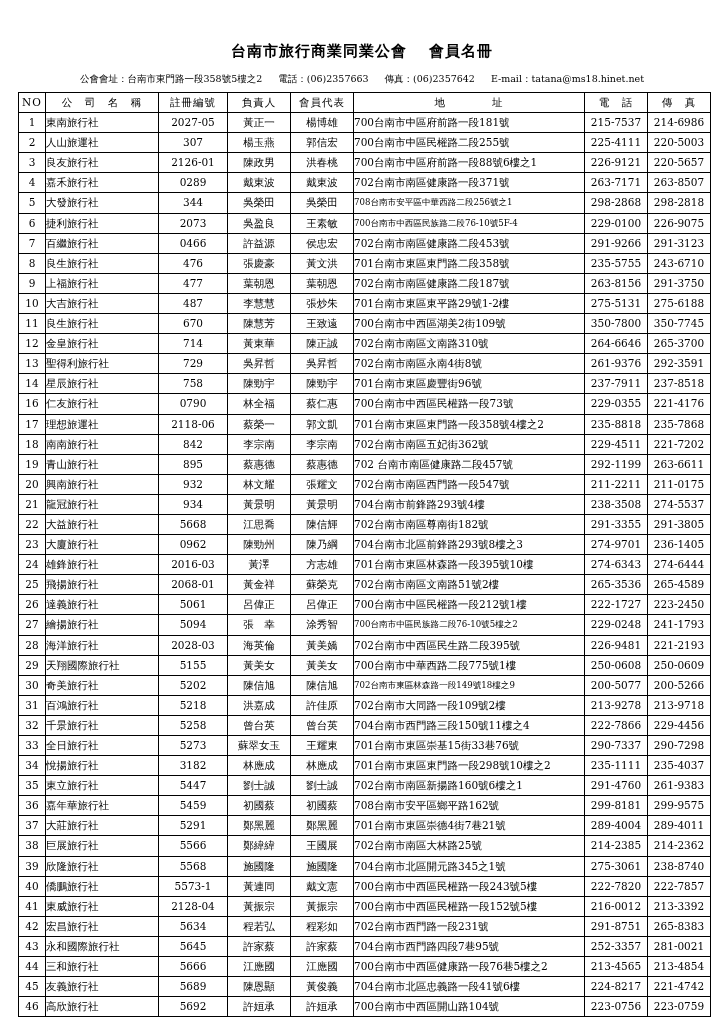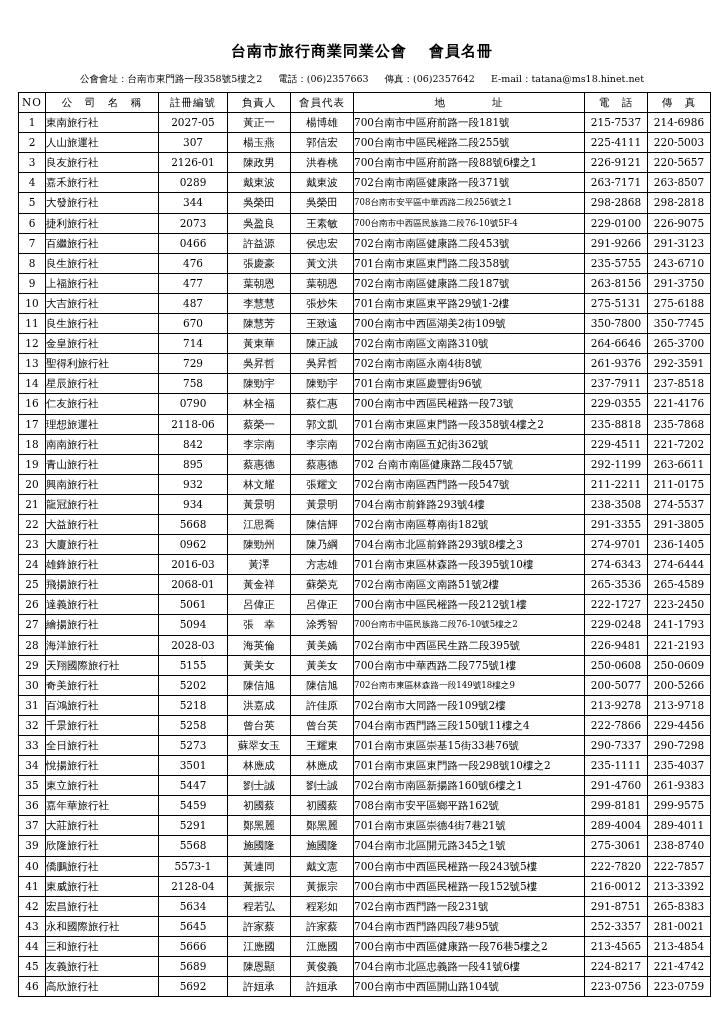--- a/index.html
+++ b/index.html
@@ -423,21 +423,21 @@
           <td class="c-reg">5273</td>
           <td class="c-person">蘇翠女玉</td>
           <td class="c-rep">王耀東</td>
           <td class="c-addr">701台南市東區崇基15街33巷76號</td>
           <td class="c-tel">290-7337</td>
           <td class="c-fax">290-7298</td>
         </tr>
         <tr>
           <td class="c-no">34</td>
           <td class="c-name">悅揚旅行社</td>
-          <td class="c-reg">3501</td>
+          <td class="c-reg">3182</td>
           <td class="c-person">林應成</td>
           <td class="c-rep">林應成</td>
           <td class="c-addr">701台南市東區東門路一段298號10樓之2</td>
           <td class="c-tel">235-1111</td>
           <td class="c-fax">235-4037</td>
         </tr>
         <tr>
           <td class="c-no">35</td>
           <td class="c-name">東立旅行社</td>
           <td class="c-reg">5447</td>
@@ -461,20 +461,30 @@
           <td class="c-no">37</td>
           <td class="c-name">大莊旅行社</td>
           <td class="c-reg">5291</td>
           <td class="c-person">鄭黑麗</td>
           <td class="c-rep">鄭黑麗</td>
           <td class="c-addr">701台南市東區崇德4街7巷21號</td>
           <td class="c-tel">289-4004</td>
           <td class="c-fax">289-4011</td>
         </tr>
         <tr>
+          <td class="c-no">38</td>
+          <td class="c-name">巨展旅行社</td>
+          <td class="c-reg">5566</td>
+          <td class="c-person">鄭緯緯</td>
+          <td class="c-rep">王國展</td>
+          <td class="c-addr">702台南市南區大林路25號</td>
+          <td class="c-tel">214-2385</td>
+          <td class="c-fax">214-2362</td>
+        </tr>
+        <tr>
           <td class="c-no">39</td>
           <td class="c-name">欣隆旅行社</td>
           <td class="c-reg">5568</td>
           <td class="c-person">施國隆</td>
           <td class="c-rep">施國隆</td>
           <td class="c-addr">704台南市北區開元路345之1號</td>
           <td class="c-tel">275-3061</td>
           <td class="c-fax">238-8740</td>
         </tr>
         <tr>

